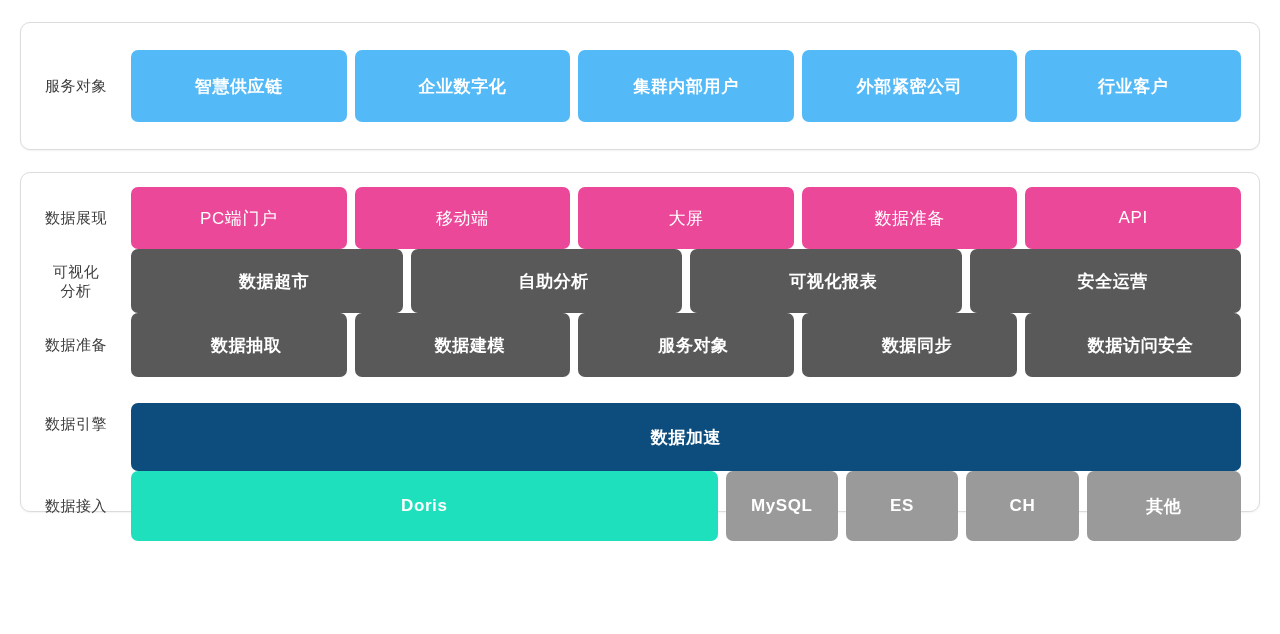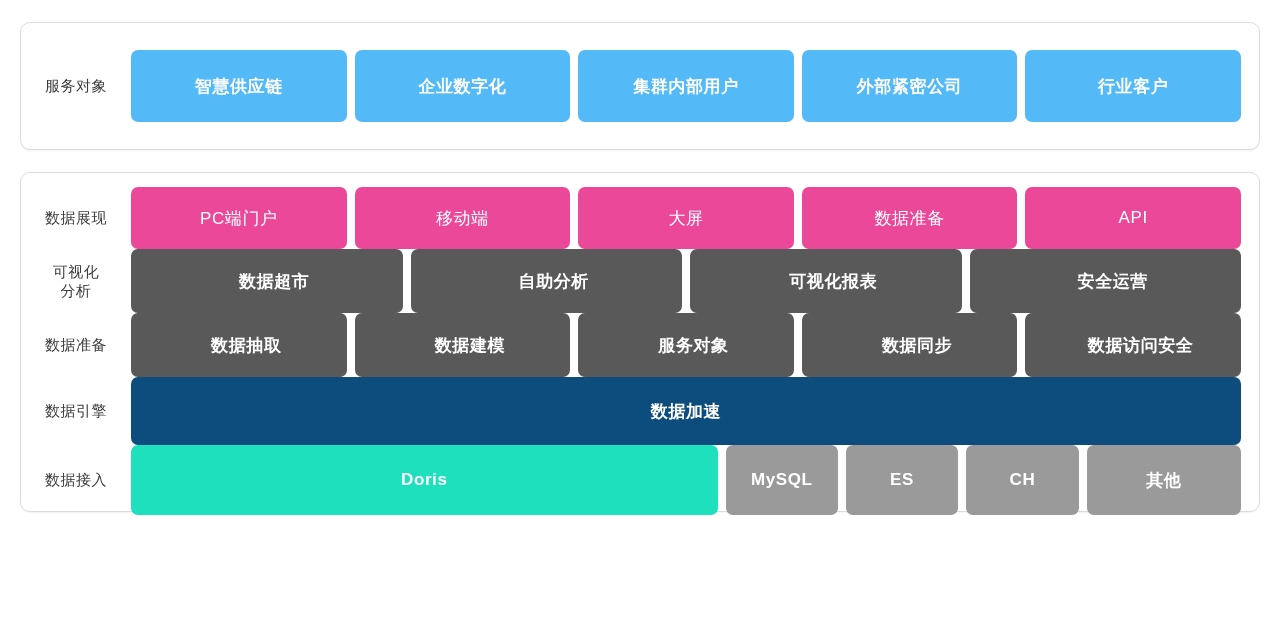--- a/index.html
+++ b/index.html
@@ -96,21 +96,21 @@
   .c-gray-l { background: #ec4899; }
   .c-gray-d { background: #595959; }
   .c-navy   { background: #0d4d7d; }
   .c-teal   { background: #1fe0bd; }
   .c-gray-m { background: #9a9a9a; }
 
   .flex1 { flex: 1 1 0; }
 
   
   .engine-cache { flex: 1 1 0; }
-  .engine-accel { flex: 1.33 1 0; }
+  .engine-accel { flex: 1.33 1 0; margin-top: 26px; }
 
   
   .access-doris { flex: 3.55 1 0; }
   .access-small { flex: 0.62 1 0; }
   .access-other { flex: 0.88 1 0; }
 </style>
 </head>
 <body>
 
 <div class="diagram">

